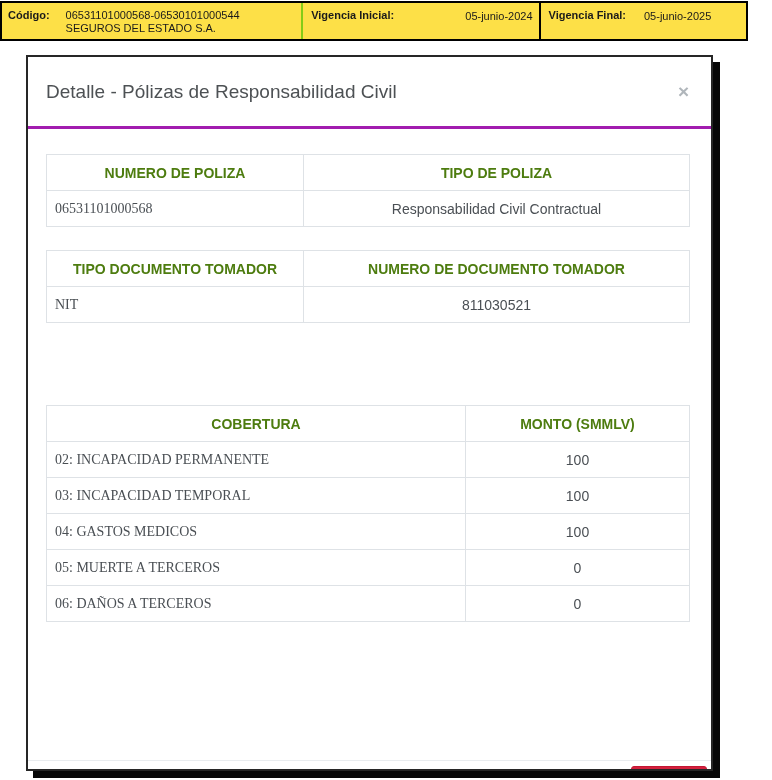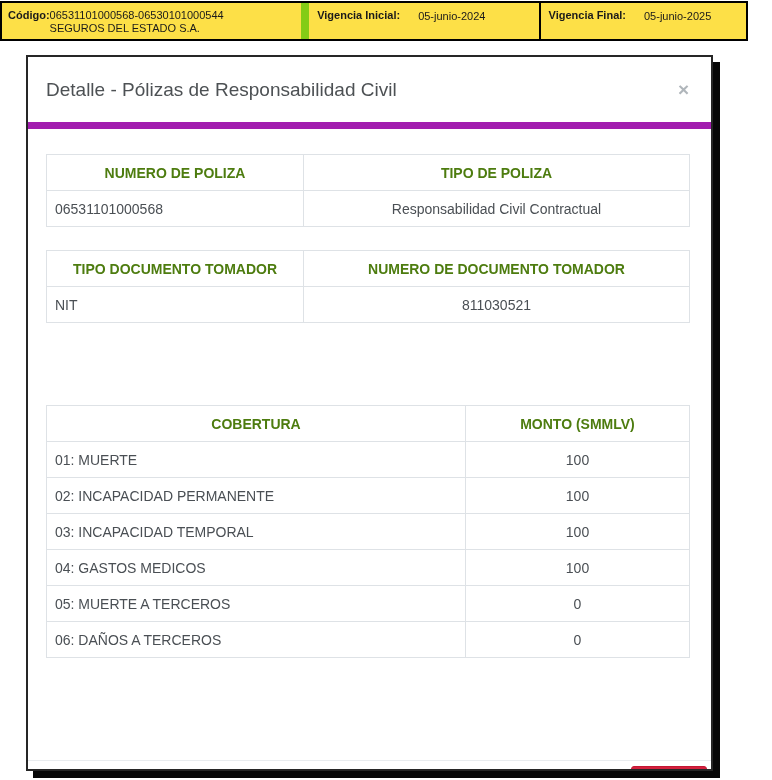--- a/index.html
+++ b/index.html
@@ -11,57 +11,57 @@
   }
 
   
   .doc-header {
     position:absolute; top:1px; left:0; width:748px; height:40px;
     box-sizing:border-box; border:2px solid #000; background:#fde047;
     display:flex; font-size:11px; color:#1a1a1a;
   }
   .dh-cell { box-sizing:border-box; padding:6px 6px 0 6px; display:flex; align-items:flex-start; }
   .dh-cell-codigo { width:300px; }
-  .dh-cell-vi { width:238px; border-left:8px solid #84cc16; padding-left:8px; }
+  .dh-cell-vi { width:238px; border-left:2px solid #84cc16; padding-left:8px;justify-content:space-between; }
   .dh-cell-vf { width:208px; border-left:2px solid #000; padding-left:8px; }
   .dh-label { font-weight:bold; white-space:nowrap; }
-  .dh-lines { margin-left:0; line-height:13px; }
+  .dh-lines { margin-left:16px; line-height:13px; }
   .dh-inline-value { margin-left:18px; padding-top:0.5px; }
 
   
   .modal {
     position:absolute; left:26px; top:55px; width:687px; height:716px;
     box-sizing:border-box; background:#fff;
     border:2px solid #262626;
     box-shadow:7px 7px 0 0 #070707;
     display:flex; flex-direction:column; overflow:hidden;
   }
   .modal-header {
     flex:0 0 72px; box-sizing:border-box;
     display:flex; align-items:center; justify-content:space-between;
-    padding:0 22px 0 18px; border-bottom:7px solid #a21caf;
+    padding:0 22px 0 18px; border-bottom:3px solid #a21caf;
   }
   .modal-title { font-size:19px; font-weight:normal; color:#4d5154; margin:0; }
   .close-x {
     color:#b0b6bb; font-size:19px; font-weight:bold; line-height:1;
     cursor:pointer; user-select:none;
   }
 
   .modal-body { flex:0 0 631px; box-sizing:border-box; padding:25px 21px 0 18px; overflow:hidden; }
 
   table.tbl {
     border-collapse:collapse; width:100%; table-layout:fixed;
     font-size:14px; color:#4a4f54; background:#fff;
   }
   .tbl th, .tbl td {
     border:1px solid #dee2e6; height:36px; box-sizing:border-box;
     padding:0 8px; overflow:hidden; white-space:nowrap;
   }
   .tbl th { font-weight:bold; font-size:14px; color:#4d7c0f; text-align:center; }
-  .td-left { text-align:left; }
+  .td-left { text-align:left;font-family:Liberation Serif, serif; }
   .td-center { text-align:center; }
 
   .tbl-poliza  { margin-bottom:23px; }
   .tbl-tomador { margin-bottom:82px; }
 
   .modal-footer {
     flex:0 0 auto; box-sizing:border-box;
     border-top:1px solid #e9ecef;
     padding:5px 4px 0 0;
     display:flex; justify-content:flex-end;
@@ -145,24 +145,20 @@
           <col>
         </colgroup>
       <thead>
         <tr>
           <th>COBERTURA</th>
           <th>MONTO (SMMLV)</th>
         </tr>
       </thead>
       <tbody>
         <tr>
-          <td class="td-left">01: MUERTE</td>
-          <td class="td-center">100</td>
-        </tr>
-        <tr>
           <td class="td-left">02: INCAPACIDAD PERMANENTE</td>
           <td class="td-center">100</td>
         </tr>
         <tr>
           <td class="td-left">03: INCAPACIDAD TEMPORAL</td>
           <td class="td-center">100</td>
         </tr>
         <tr>
           <td class="td-left">04: GASTOS MEDICOS</td>
           <td class="td-center">100</td>

